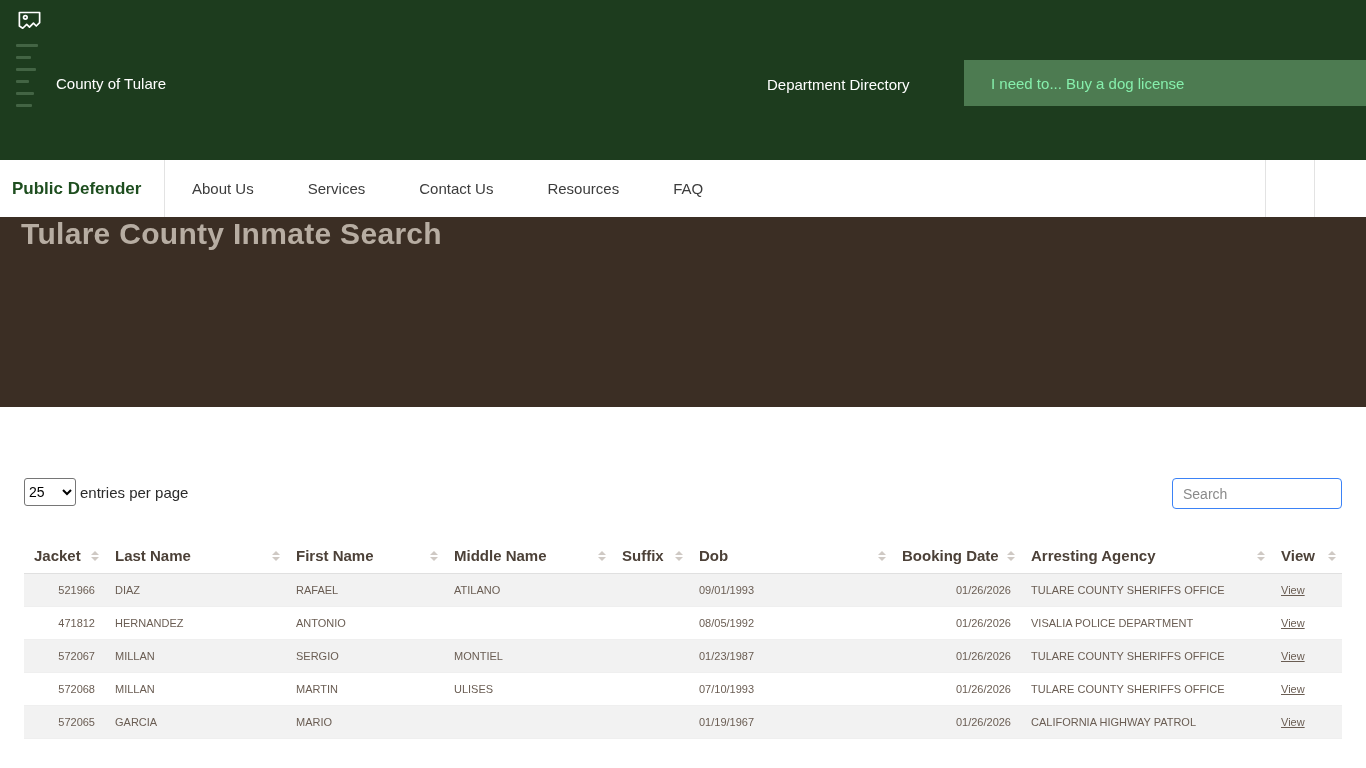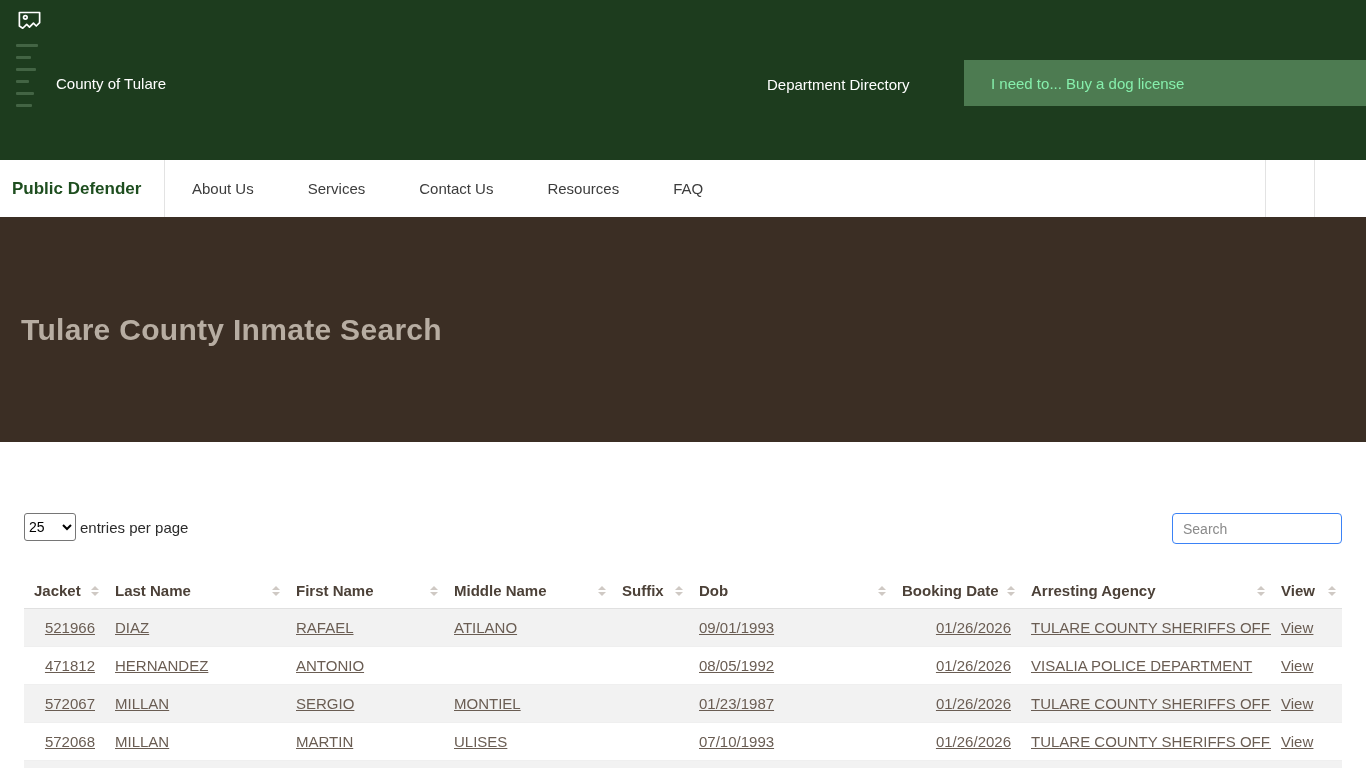--- a/index.html
+++ b/index.html
@@ -34,42 +34,42 @@
   .mainnav{position:relative;height:57px;background:#fff;display:flex;align-items:stretch;}
   .brand{width:165px;display:flex;align-items:center;padding-left:12px;font-weight:bold;
     font-size:17px;color:var(--brand-green);border-right:1px solid #e3e3e3;cursor:pointer;}
   .nav-links{display:flex;align-items:center;}
   .nav-links a{color:#3c3c3c;font-size:15px;padding:0 27px;cursor:pointer;}
   .nav-div{position:absolute;top:0;bottom:0;width:1px;background:#e3e3e3;}
   .nav-div.d1{left:1265px;}
   .nav-div.d2{left:1314px;}
 
   
-  .hero{height:225px;background:var(--hero-bg);display:flex;align-items:center;}
+  .hero{height:190px;background:var(--hero-bg);display:flex;}
   .hero h1{margin-left:21px;font-size:30px;font-weight:bold;color:#b7ada2;letter-spacing:.3px;}
 
   
   .content{padding:71px 24px 0;}
   .controls{position:relative;height:31px;margin-bottom:29px;}
   .entries{display:flex;align-items:center;gap:4px;}
   .entries select{width:52px;height:28px;font-size:14px;border:1px solid #767676;
     border-radius:3px;background:#fff;font-family:"Liberation Sans",sans-serif;}
   .entries .lbl{font-size:15px;font-weight:normal;color:#2b2b2b;}
   .search{position:absolute;right:0;top:0;width:170px;height:31px;border:1px solid #3b82f6;
     border-radius:4px;padding:0 10px;font-size:14px;color:#333;
     font-family:"Liberation Sans",sans-serif;outline:none;}
   .search::placeholder{color:#8a8a8a;}
 
   
   table{width:100%;border-collapse:collapse;table-layout:fixed;}
   th{position:relative;text-align:left;font-size:15px;font-weight:bold;color:#4c4138;
     padding:9px 22px 9px 10px;border-bottom:1px solid #e0e0e0;white-space:nowrap;
     overflow:hidden;cursor:pointer;}
-  td{font-size:15px;color:#6a5d53;padding:10px;border-bottom:1px solid #efefef;
-    overflow:hidden;white-space:nowrap;text-decoration:underline;}
+  td{font-size:11px;color:#6a5d53;padding:10px;border-bottom:1px solid #efefef;
+    overflow:hidden;white-space:nowrap;}
   tbody tr:nth-child(odd){background:#f2f2f2;}
   .ta-r{text-align:right;}
   .sorter{position:absolute;right:6px;top:50%;transform:translateY(-50%);
     display:flex;flex-direction:column;align-items:center;}
   .sorter i{display:block;width:0;height:0;border-left:4px solid transparent;
     border-right:4px solid transparent;}
   .sorter .up{border-bottom:4px solid #cfc9c4;margin-bottom:2px;}
   .sorter .dn{border-top:4px solid #cfc9c4;}
   td a{color:#6a5d53;text-decoration:underline;cursor:pointer;}
 </style>

